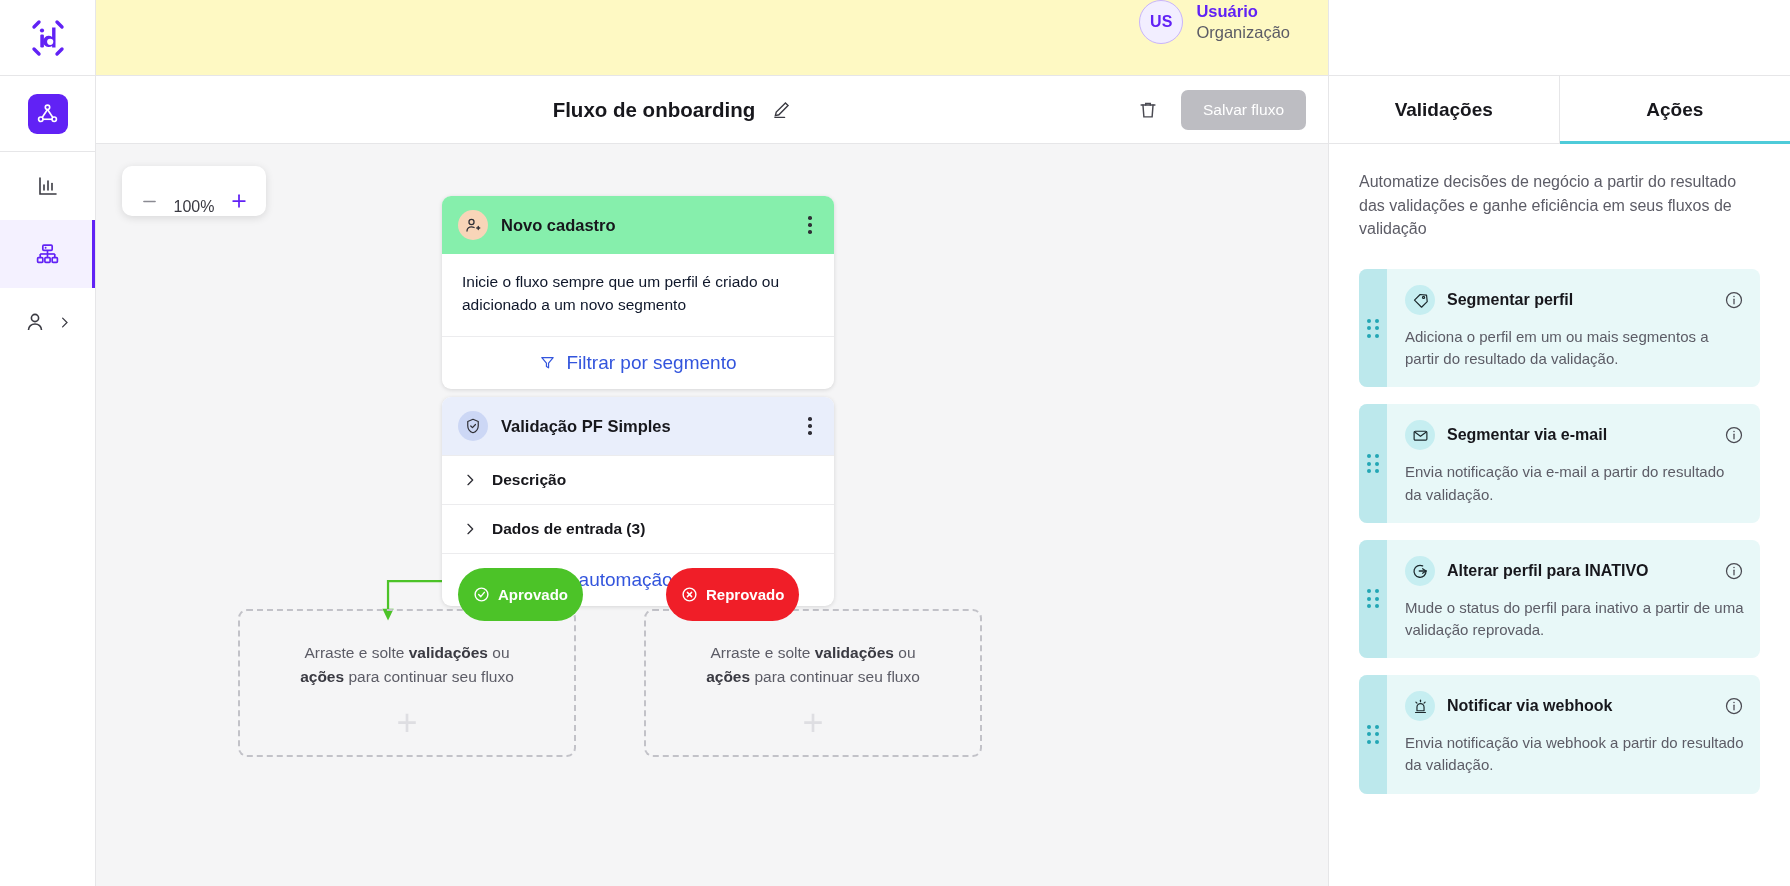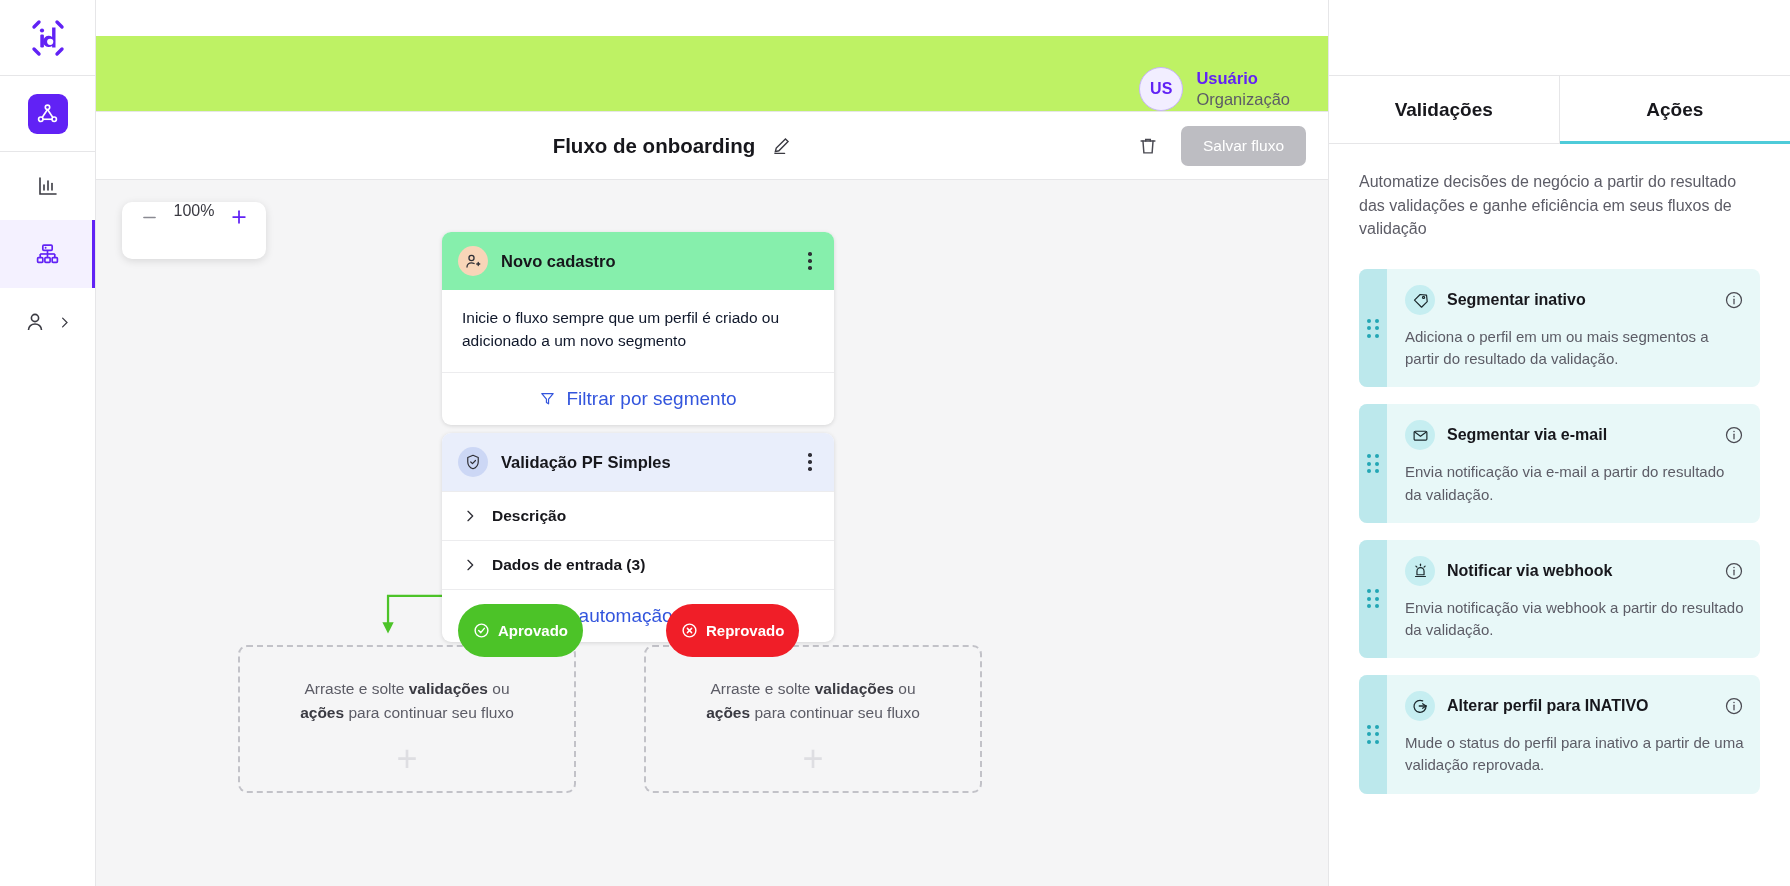--- a/index.html
+++ b/index.html
@@ -40,24 +40,23 @@
   .rail-item.active::after {
     content: ""; position: absolute; right: 0; top: 0; bottom: 0;
     width: 3px; background: #6122f5;
   }
   .rail-item.user { gap: 10px; }
 
   
   .center { flex: 1 1 auto; display: flex; flex-direction: column; min-width: 0; }
   .topbar {
     height: 76px; flex: 0 0 76px;
-    background: #bef264; border-bottom: 1px solid #e6e6e8;
-    display: flex; align-items: flex-end; justify-content: flex-end;
+    background: #fef9c3; border-bottom: 1px solid #e6e6e8;
+    display: flex; align-items: flex-start; justify-content: flex-end;
     padding-right: 38px;
-    margin-top: 36px;
   }
   .user-chip { display: flex; align-items: center; gap: 13px; cursor: pointer; }
   .avatar {
     width: 44px; height: 44px; border-radius: 50%;
     background: #f2eeff; border: 1px solid #c8b4fb;
     display: flex; align-items: center; justify-content: center;
     color: #6122f5; font-weight: bold; font-size: 16px; letter-spacing: .3px;
   }
   .user-name { color: #6122f5; font-weight: bold; font-size: 16.5px; line-height: 1.25; }
   .user-org  { color: #5c5c66; font-size: 16.5px; line-height: 1.25; }
@@ -86,21 +85,21 @@
 
   
   .canvas {
     flex: 1 1 auto; position: relative;
     background: #f5f5f6; overflow: hidden;
   }
   .zoom-ctl {
     position: absolute; left: 26px; top: 22px;
     background: #ffffff; border-radius: 10px;
     box-shadow: 0 2px 8px rgba(0,0,0,.12);
-    height: 57px; display: flex; align-items: flex-start; gap: 4px;
+    height: 50px; display: flex; align-items: flex-end; gap: 4px;
     padding: 0 12px; z-index: 30;
   }
   .zoom-btn {
     background: none; border: none; cursor: pointer;
     width: 30px; height: 30px; display: flex; align-items: center; justify-content: center;
   }
   .zoom-val { font-size: 16px; color: #3a3a42; min-width: 52px; text-align: center; }
 
   
   .node {
@@ -464,21 +463,21 @@
             </div>
         </div>
         <div class="action-main">
           <div class="action-head">
             <div class="action-icon">
               <svg width="17" height="17" viewBox="0 0 24 24" fill="none" stroke="#1d2a2e" stroke-width="1.7" stroke-linejoin="round">
                 <path d="M3.5 11.5l8-8 9 1 1 9-8 8z"></path>
                 <circle cx="16.3" cy="7.7" r="1.5"></circle>
               </svg>
             </div>
-            <span class="action-title">Segmentar inativo</span>
+            <span class="action-title">Segmentar perfil</span>
             <button class="info-btn">
               <svg width="20" height="20" viewBox="0 0 24 24" fill="none" stroke="#4a4a52" stroke-width="1.5" stroke-linecap="round">
                 <circle cx="12" cy="12" r="9"></circle>
                   <line x1="12" y1="11" x2="12" y2="16.5"></line>
                   <circle cx="12" cy="7.8" r="0.9" fill="#4a4a52" stroke="none"></circle>
               </svg>
             </button>
           </div>
           <div class="action-desc">Adiciona o perfil em um ou mais segmentos a partir do resultado da validação.</div>
         </div>
@@ -506,20 +505,53 @@
             <span class="action-title">Segmentar via e-mail</span>
             <button class="info-btn">
               <svg width="20" height="20" viewBox="0 0 24 24" fill="none" stroke="#4a4a52" stroke-width="1.5" stroke-linecap="round">
                 <circle cx="12" cy="12" r="9"></circle>
                   <line x1="12" y1="11" x2="12" y2="16.5"></line>
                   <circle cx="12" cy="7.8" r="0.9" fill="#4a4a52" stroke="none"></circle>
               </svg>
             </button>
           </div>
           <div class="action-desc">Envia notificação via e-mail a partir do resultado da validação.</div>
+        </div>
+      </div>
+
+      <div class="action-card">
+        <div class="drag-handle">
+          <div class="dots">
+              <i></i>
+              <i></i>
+              <i></i>
+              <i></i>
+              <i></i>
+              <i></i>
+            </div>
+        </div>
+        <div class="action-main">
+          <div class="action-head">
+            <div class="action-icon">
+              <svg width="18" height="18" viewBox="0 0 24 24" fill="none" stroke="#1d2a2e" stroke-width="1.7" stroke-linecap="round" stroke-linejoin="round">
+                <path d="M15.5 5.2A8 8 0 1 0 20 12"></path>
+                <polyline points="15.5 9 20 12 15.5 15"></polyline>
+                <line x1="11" y1="12" x2="20" y2="12"></line>
+              </svg>
+            </div>
+            <span class="action-title">Alterar perfil para INATIVO</span>
+            <button class="info-btn">
+              <svg width="20" height="20" viewBox="0 0 24 24" fill="none" stroke="#4a4a52" stroke-width="1.5" stroke-linecap="round">
+                <circle cx="12" cy="12" r="9"></circle>
+                  <line x1="12" y1="11" x2="12" y2="16.5"></line>
+                  <circle cx="12" cy="7.8" r="0.9" fill="#4a4a52" stroke="none"></circle>
+              </svg>
+            </button>
+          </div>
+          <div class="action-desc">Mude o status do perfil para inativo a partir de uma validação reprovada.</div>
         </div>
       </div>
 
       <div class="action-card">
         <div class="drag-handle">
           <div class="dots">
               <i></i>
               <i></i>
               <i></i>
               <i></i>
@@ -544,48 +576,15 @@
                 <circle cx="12" cy="12" r="9"></circle>
                   <line x1="12" y1="11" x2="12" y2="16.5"></line>
                   <circle cx="12" cy="7.8" r="0.9" fill="#4a4a52" stroke="none"></circle>
               </svg>
             </button>
           </div>
           <div class="action-desc">Envia notificação via webhook a partir do resultado da validação.</div>
         </div>
       </div>
 
-      <div class="action-card">
-        <div class="drag-handle">
-          <div class="dots">
-              <i></i>
-              <i></i>
-              <i></i>
-              <i></i>
-              <i></i>
-              <i></i>
-            </div>
-        </div>
-        <div class="action-main">
-          <div class="action-head">
-            <div class="action-icon">
-              <svg width="18" height="18" viewBox="0 0 24 24" fill="none" stroke="#1d2a2e" stroke-width="1.7" stroke-linecap="round" stroke-linejoin="round">
-                <path d="M15.5 5.2A8 8 0 1 0 20 12"></path>
-                <polyline points="15.5 9 20 12 15.5 15"></polyline>
-                <line x1="11" y1="12" x2="20" y2="12"></line>
-              </svg>
-            </div>
-            <span class="action-title">Alterar perfil para INATIVO</span>
-            <button class="info-btn">
-              <svg width="20" height="20" viewBox="0 0 24 24" fill="none" stroke="#4a4a52" stroke-width="1.5" stroke-linecap="round">
-                <circle cx="12" cy="12" r="9"></circle>
-                  <line x1="12" y1="11" x2="12" y2="16.5"></line>
-                  <circle cx="12" cy="7.8" r="0.9" fill="#4a4a52" stroke="none"></circle>
-              </svg>
-            </button>
-          </div>
-          <div class="action-desc">Mude o status do perfil para inativo a partir de uma validação reprovada.</div>
-        </div>
-      </div>
-
     </div>
   </div>
 </div>
 
 </body></html>

